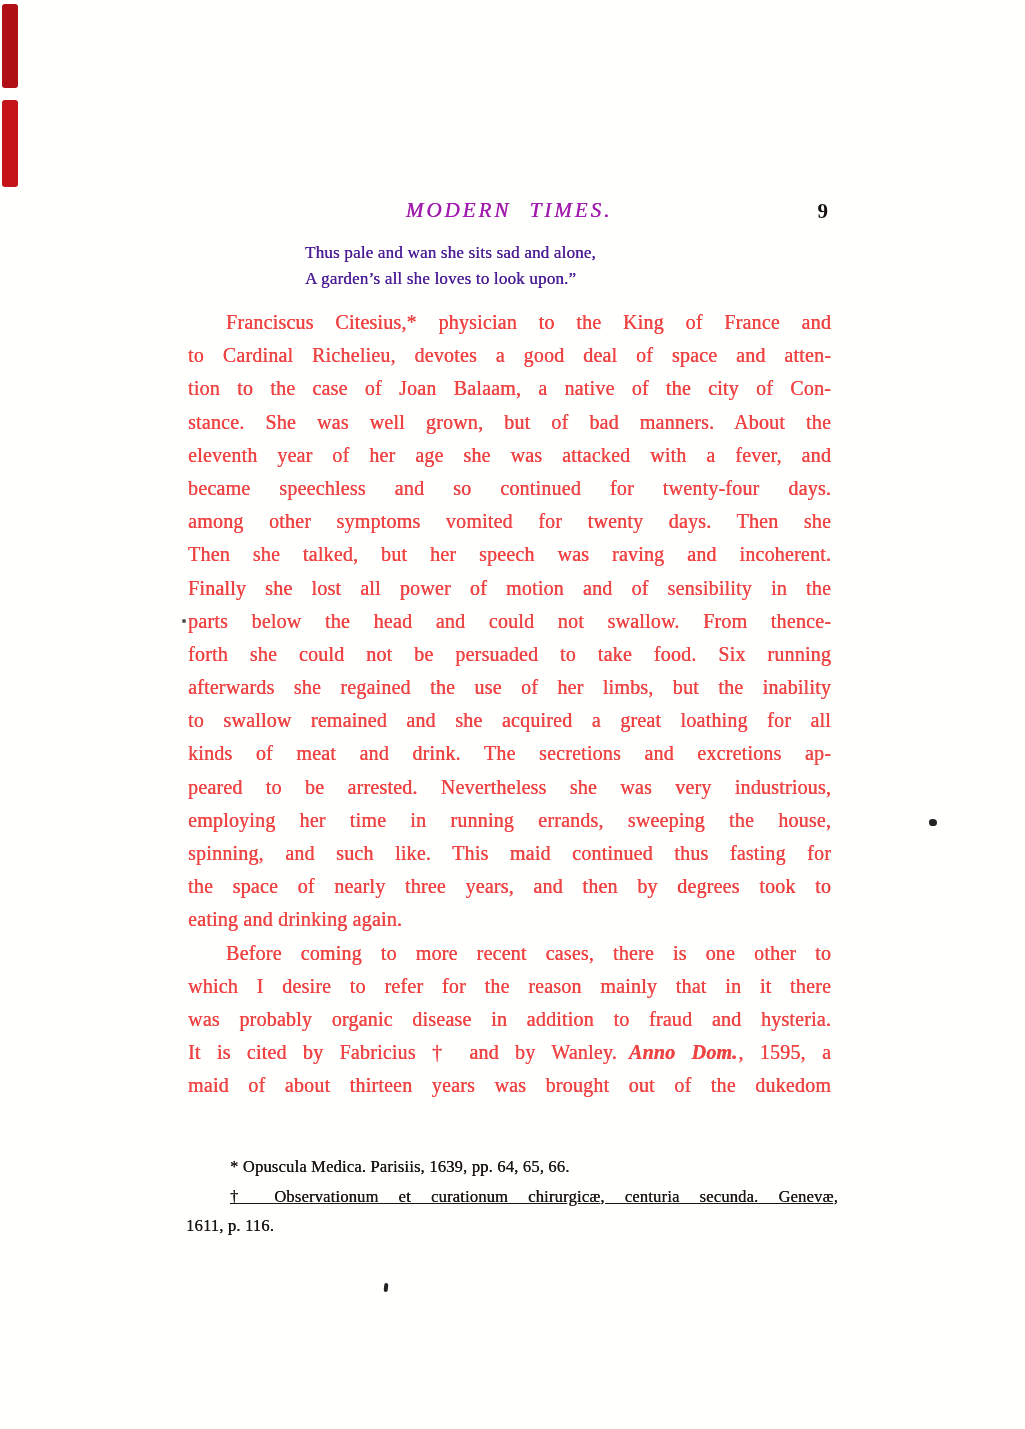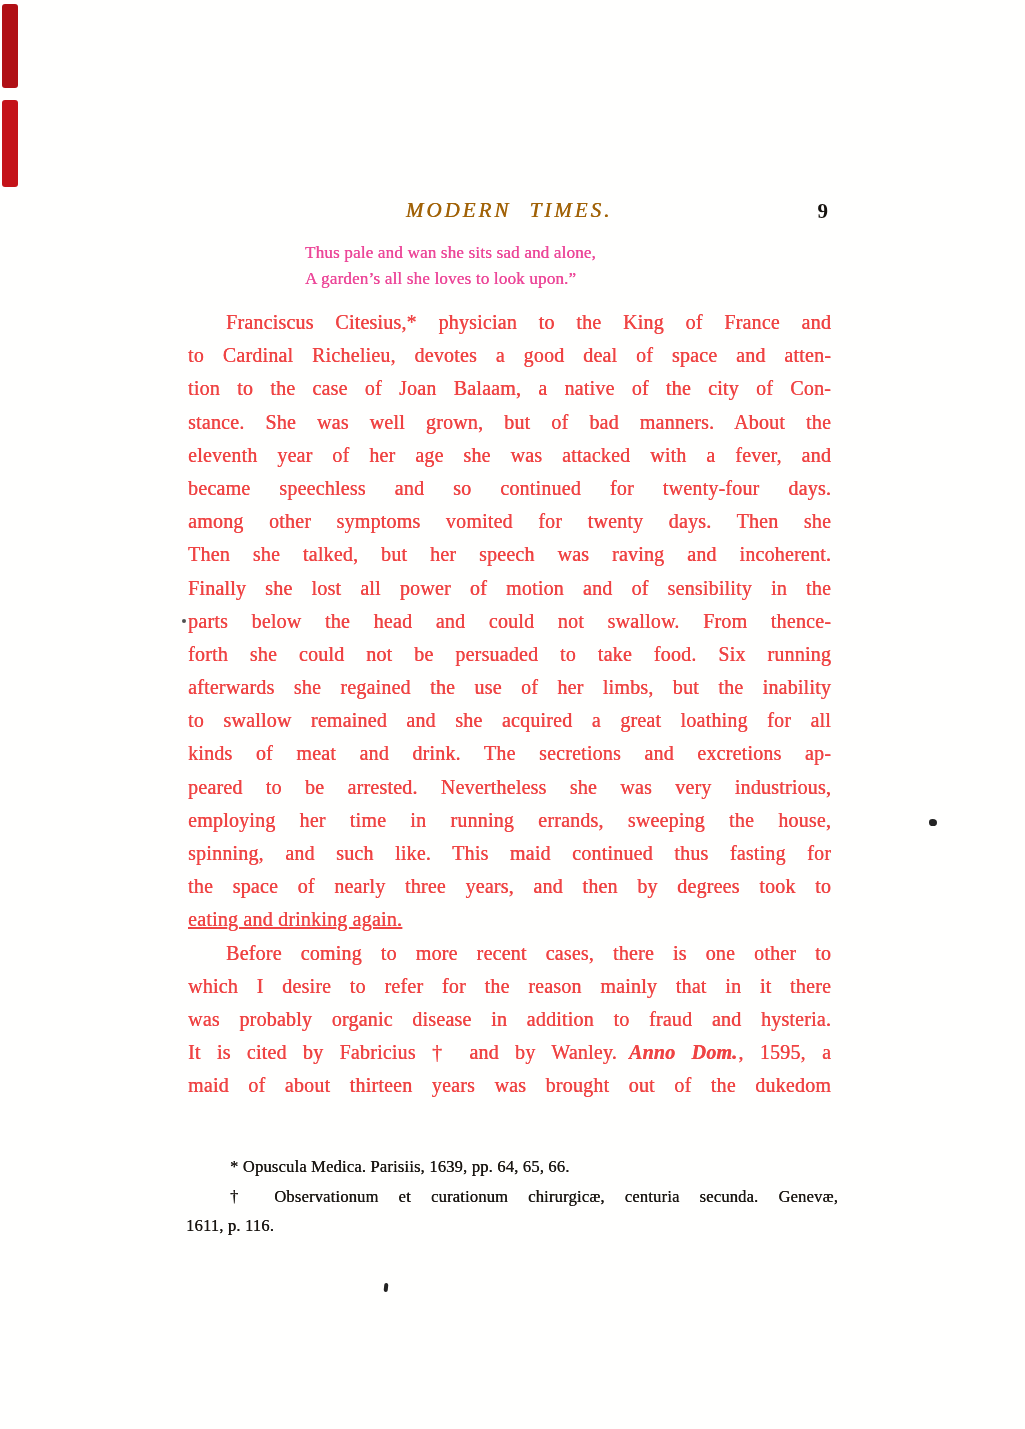--- a/index.html
+++ b/index.html
@@ -16,55 +16,55 @@
   
   .redmark { position: absolute; left: 2px; width: 16px; border-radius: 3px; }
   .redmark-1 { top: 4px; height: 84px; background: #b01015; }
   .redmark-2 { top: 100px; height: 87px; background: #c41319; }
 
   
   .headrow { position: absolute; left: 188px; top: 198px; width: 642px; height: 34px; }
   .running-head {
     position: absolute; left: 0; width: 100%; text-align: center;
     font-style: italic; font-size: 21px; letter-spacing: 3px; word-spacing: 10px;
-    color: #a16207; text-shadow: 0.4px 0 0 currentColor;
+    color: #a21caf; text-shadow: 0.4px 0 0 currentColor;
   }
   .page-number {
     position: absolute; right: 2px; top: 1px; font-size: 21px; font-weight: bold;
     color: #15110d;
   }
 
   
   .verse { position: absolute; left: 305px; top: 240px; width: 420px; }
   .verse-line {
     font-size: 17px; line-height: 26px; letter-spacing: 0.2px;
-    color: #ec4899; text-shadow: 0.3px 0 0 currentColor;
+    color: #4c1d95; text-shadow: 0.3px 0 0 currentColor;
   }
 
   
   .bodytext { position: absolute; left: 188px; top: 306px; width: 643px; }
   .line {
     font-size: 20px; line-height: 33.2px; height: 33.2px;
     letter-spacing: 0.2px; white-space: nowrap;
     text-align: justify; text-align-last: justify;
     text-shadow: 0.35px 0 0 currentColor; color: #ef4444;
   }
   .line { white-space: normal; }
   .line.indent { text-indent: 38px; }
-  .line.plain { text-align: left; text-align-last: left; text-decoration: underline; }
+  .line.plain { text-align: left; text-align-last: left; }
   .anno { font-weight: bold; margin-left: 12px; margin-right: 1px; }
 
   
   .footnotes { position: absolute; left: 186px; top: 1128px; width: 652px; margin-top: 24px; }
   .fn-line {
     font-size: 16.5px; line-height: 29.5px; height: 29.5px;
     letter-spacing: 0.2px; color: #1b1713; text-shadow: 0.3px 0 0 currentColor;
   }
   .fn-line.indent { text-indent: 44px; }
-  .fn-line.justify { text-align: justify; text-align-last: justify; }
+  .fn-line.justify { text-align: justify; text-align-last: justify; text-decoration: underline; }
 
   
   .speck { position: absolute; background: #242424; }
   .speck-right { left: 929px; top: 819px; width: 8px; height: 7px; border-radius: 45% 55% 50% 50%; }
   .speck-bottom { left: 384px; top: 1283px; width: 4px; height: 9px; border-radius: 2px; transform: rotate(6deg); }
   .speck-left { left: 182px; top: 619px; width: 4px; height: 4px; border-radius: 50%; opacity: .8; }
 </style>
 </head>
 <body>
 

